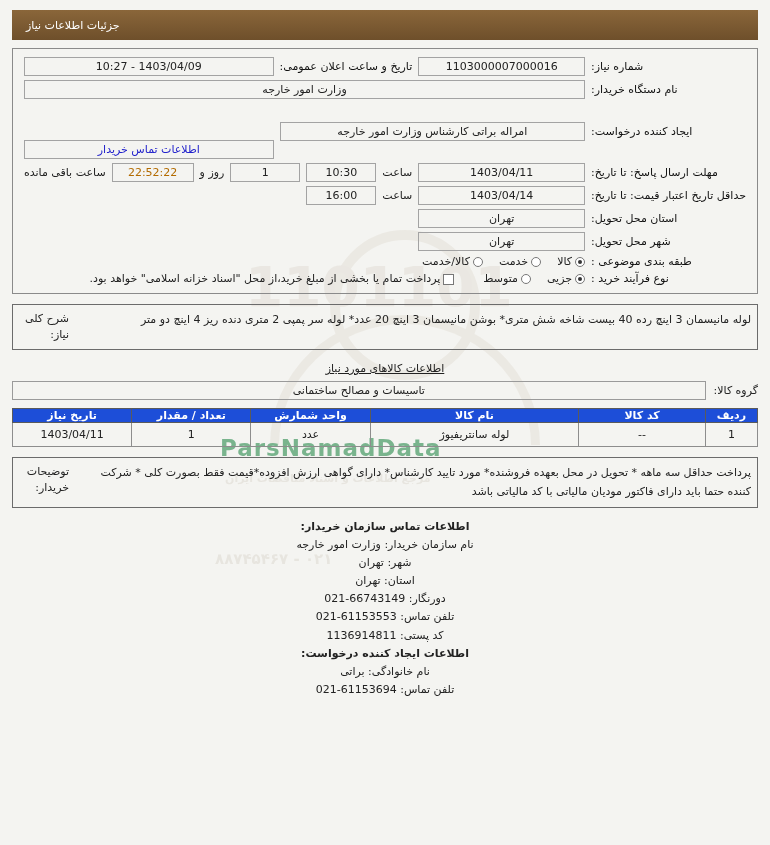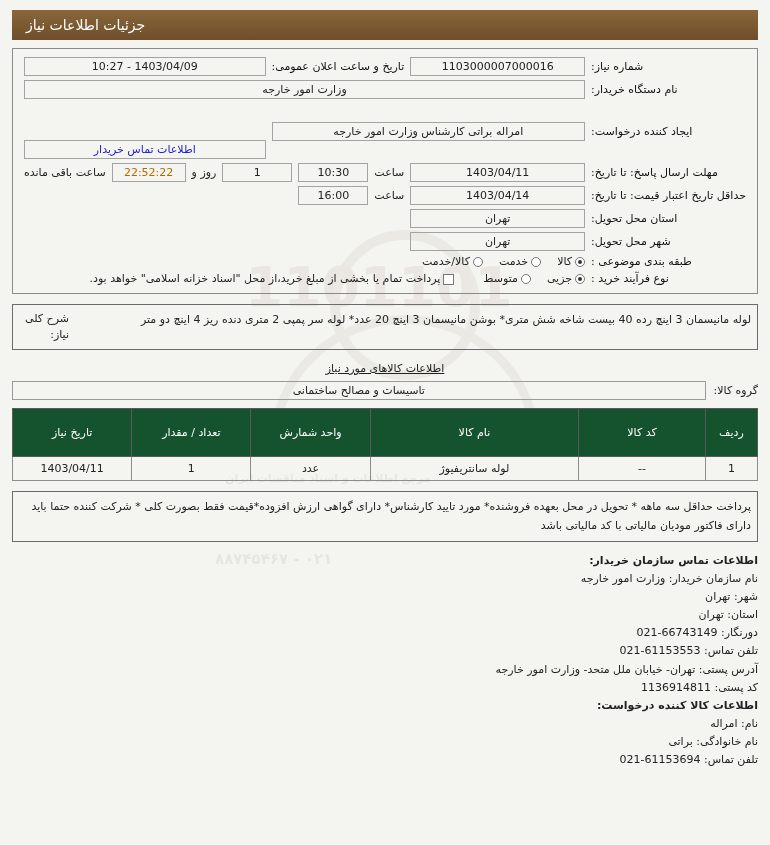--- a/index.html
+++ b/index.html
@@ -55,21 +55,21 @@
   
   .topbar {
     height: 30px;
     background: #7c5a32;
     background: linear-gradient(#8a663a, #6e4f2b);
     color: #fff;
     display:flex;
     align-items:center;
     justify-content:flex-start;
     padding: 0 14px;
-    font-size: 14px;
+    font-size: 11px;
     position: relative;
     z-index: 2;
   }
   .topbar .title { margin-right: auto; }
 
   .outer {
     position: relative;
     z-index: 1;
   }
 
@@ -156,38 +156,38 @@
     text-align:center; font-size:11px;
   }
 
   table.items {
     width: 100%;
     border-collapse: collapse;
     font-size: 11px;
     background: transparent;
   }
   table.items th {
-    background: #14532d;
+    background: #1d4ed8;
     color: #fff;
     border: 1px solid #5a5a5a;
-    font-weight: normal;
-    padding: 17px 4px;
+    font-weight: bold;
+    padding: 0 4px;
     text-align:center;
   }
   table.items td {
     border: 1px solid #8d8d8d;
     padding: 5px 4px;
     text-align:center;
   }
 
   .contact {
     margin-top: 10px;
     font-size: 11px;
     line-height: 1.55;
-    text-align: right;
+    text-align: center;
   }
   .contact .h { font-weight: bold; }
   .contact div { margin: 1px 0; }
   b { font-weight: normal; }
 </style>
 </head>
 <body>
 
 <div class="page">
 
@@ -238,21 +238,21 @@
           <td class="lbl">مهلت ارسال پاسخ: تا تاریخ:</td>
           <td>
                 <div class="field">1403/04/11</div>
               </td>
           <td colspan="2">
             <div class="cell-inline">
               <span class="inline-lbl">ساعت</span>
               <div class="field" style="width:70px;">10:30</div>
               <div class="field" style="width:70px;">1</div>
               <span class="inline-lbl">روز و</span>
-              <div class="field" style="width:74px;color:#b36b00;">22:52:22</div>
+              <div class="field" style="width:82px;color:#b36b00;">22:52:22</div>
               <span class="inline-lbl">ساعت باقی مانده</span>
             </div>
           </td>
         </tr>
         <tr>
           <td class="lbl">حداقل تاریخ اعتبار قیمت: تا تاریخ:</td>
           <td>
                 <div class="field">1403/04/14</div>
               </td>
           <td colspan="2">
@@ -330,31 +330,30 @@
           <td>لوله سانتریفیوژ</td>
           <td>عدد</td>
           <td>1</td>
           <td>1403/04/11</td>
         </tr>
       </tbody>
     </table>
 
     <div class="sec">
       <div class="sec-body">پرداخت حداقل سه ماهه * تحویل در محل بعهده فروشنده* مورد تایید کارشناس* دارای گواهی ارزش افزوده*قیمت فقط بصورت کلی * شرکت کننده حتما باید دارای فاکتور مودیان مالیاتی با کد مالیاتی باشد</div>
+      <div class="sec-lbl">توضیحات خریدار:</div>
     </div>
 
     <div class="contact">
       <div class="h">اطلاعات تماس سازمان خریدار:</div>
       <div><b>نام سازمان خریدار:</b> <span>وزارت امور خارجه</span></div>
       <div><b>شهر:</b> <span>تهران</span></div>
       <div><b>استان:</b> <span>تهران</span></div>
       <div><b>دورنگار:</b> <span>66743149-021</span></div>
       <div><b>تلفن تماس:</b> <span>61153553-021</span></div>
-      <div><b>آدرس پستی:</b> <span>تهران- خیابان ملل متحد- وزارت امور خارجه</span></div>
       <div><b>کد پستی:</b> <span>1136914811</span></div>
-      <div class="h">اطلاعات کالا کننده درخواست:</div>
-      <div><b>نام:</b> <span>امراله</span></div>
+      <div class="h">اطلاعات ایجاد کننده درخواست:</div>
       <div><b>نام خانوادگی:</b> <span>براتی</span></div>
       <div><b>تلفن تماس:</b> <span>61153694-021</span></div>
     </div>
 
   </div>
 </div>
 
 </body></html>

